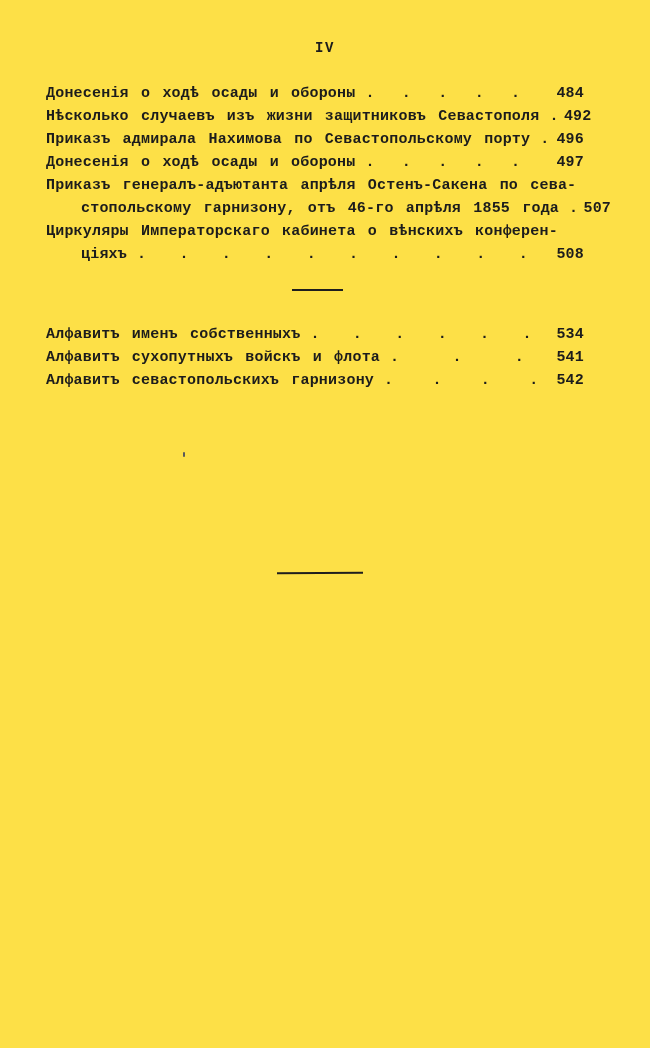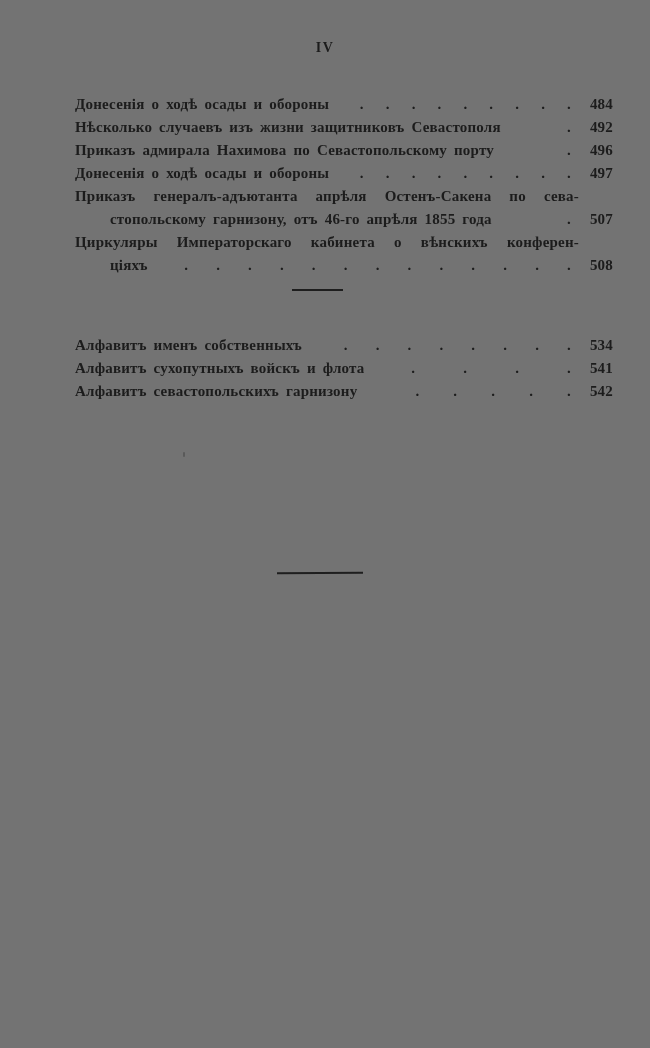--- a/index.html
+++ b/index.html
@@ -1,37 +1,36 @@
 <!DOCTYPE html>
 <html><head>
 <meta charset="utf-8">
 <style>
   html,body { margin:0; padding:0; }
   .page {
     position: relative;
     width: 650px;
     height: 1048px;
-    background: #737373;
-    font-family: Liberation Serif, serif;
+    background: #fde047;
+    font-family: Liberation Mono, monospace;
     color: #1c1c1c;
     overflow: hidden;
   }
   .page-header {
     position: absolute;
     top: 40px; left: 0; right: 0;
     text-align: center;
     font-size: 14px;
     font-weight: bold;
     letter-spacing: 1.5px;
   }
   .toc-block {
     position: absolute;
-    left: 75px;
+    left: 46px;
     width: 538px;
-    margin-top: 11px;
   }
   .toc-main  { top: 82px;  }
   .toc-index { top: 323px; }
   .toc-row {
     display: flex;
     align-items: baseline;
     height: 23px;
     font-size: 15px;
     font-weight: bold;
     letter-spacing: 0.2px;

